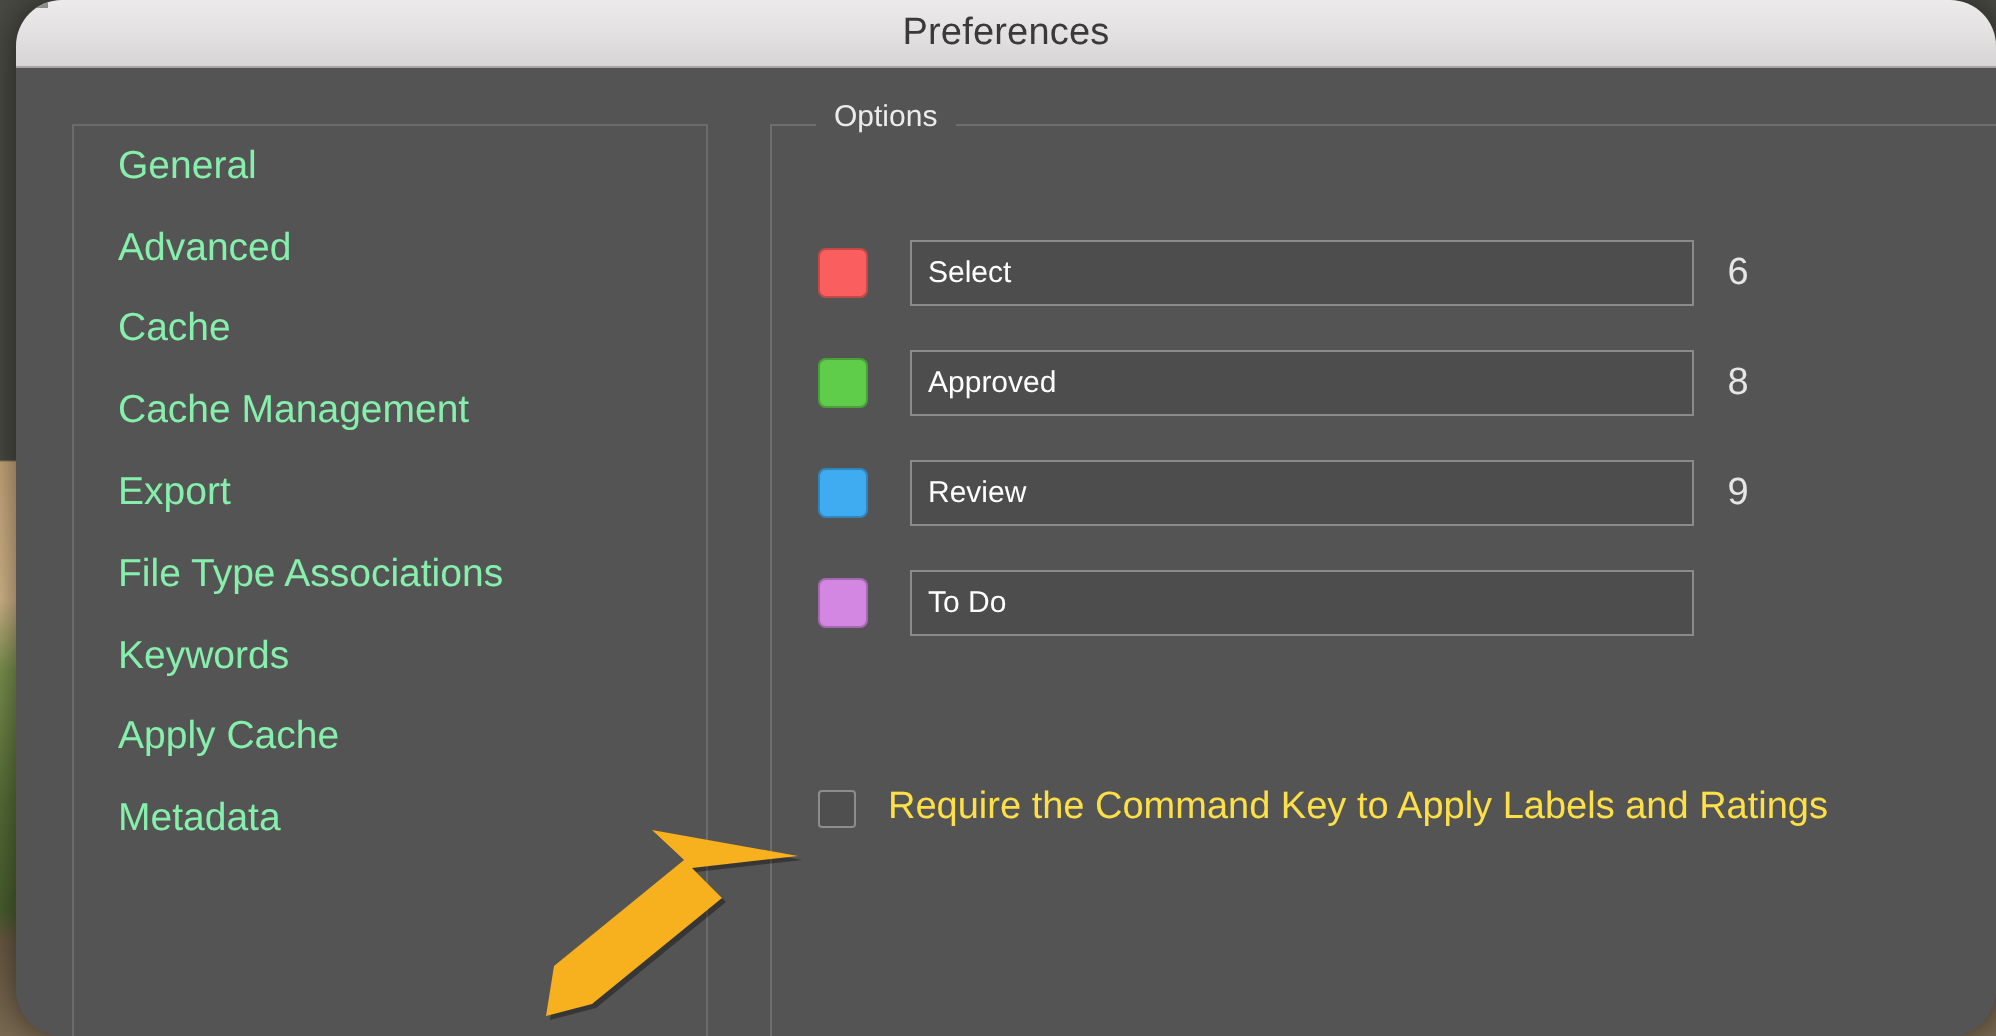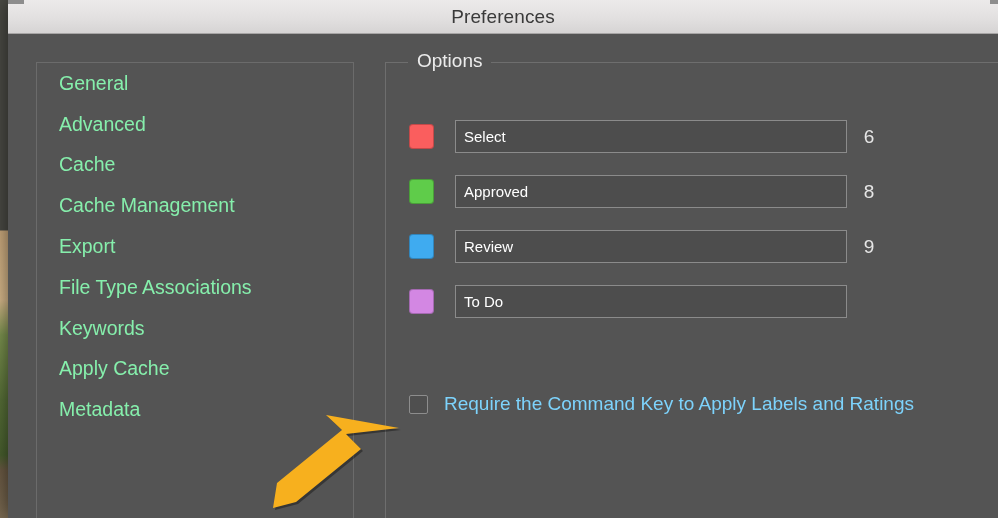--- a/index.html
+++ b/index.html
@@ -37,20 +37,21 @@
   
   #window {
     position: absolute;
     left: 8px;
     top: 0px;
     width: 990px;
     height: 518px;
     background: #545454;
     box-shadow: 0 0 18px rgba(0,0,0,0.55);
     overflow: hidden;
+    border-radius: 23px;
   }
 
   
   #titlebar {
     position: relative;
     height: 33px;
     background: linear-gradient(to bottom, #eceaea 0%, #e2e0e0 55%, #d6d4d4 100%);
     border-bottom: 1px solid #a7a5a5;
     display: flex;
     align-items: center;
@@ -116,21 +117,21 @@
     border-top: 1px solid #6e6e6e;
     border-left: 1px solid #6e6e6e;
     box-sizing: border-box;
   }
   #options-legend {
     position: absolute;
     left: 22px;
     top: -13px;
     padding: 0 9px;
     background: #545454;
-    font-size: 19px;
+    font-size: 15px;
     color: #ececec;
   }
 
   .label-rows {
     position: absolute;
     left: 23px;
     top: 46px;
     right: 0;
   }
   .label-row {
@@ -181,21 +182,21 @@
     height: 19px;
     background: #4f4f4f;
     border: 1px solid #8d8d8d;
     border-radius: 2px;
     box-sizing: border-box;
     flex: 0 0 auto;
   }
   #require-cmd-label {
     margin-left: 16px;
     font-size: 19px;
-    color: #7dd3fc;
+    color: #fde047;
     white-space: nowrap;
   }
 
   
   #pointer-arrow {
     position: absolute;
     left: 252px;
     top: 378px;
     width: 146px;
     height: 100px;

